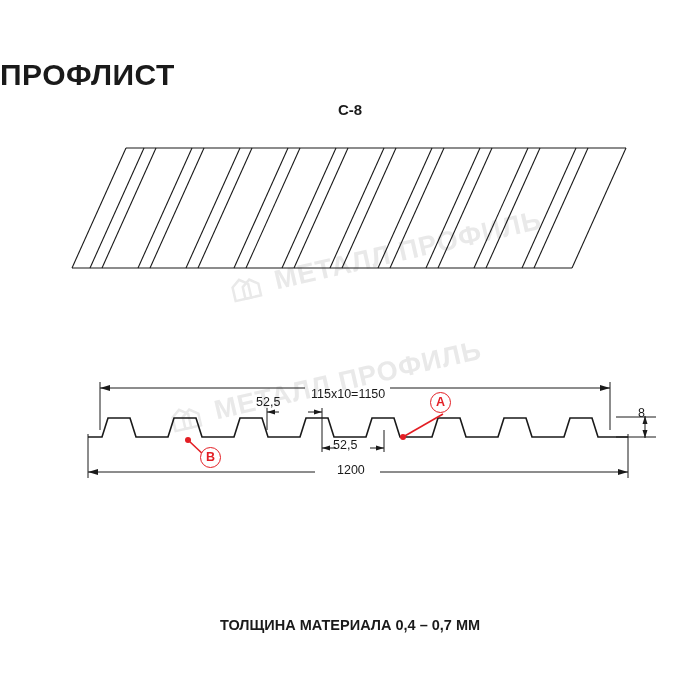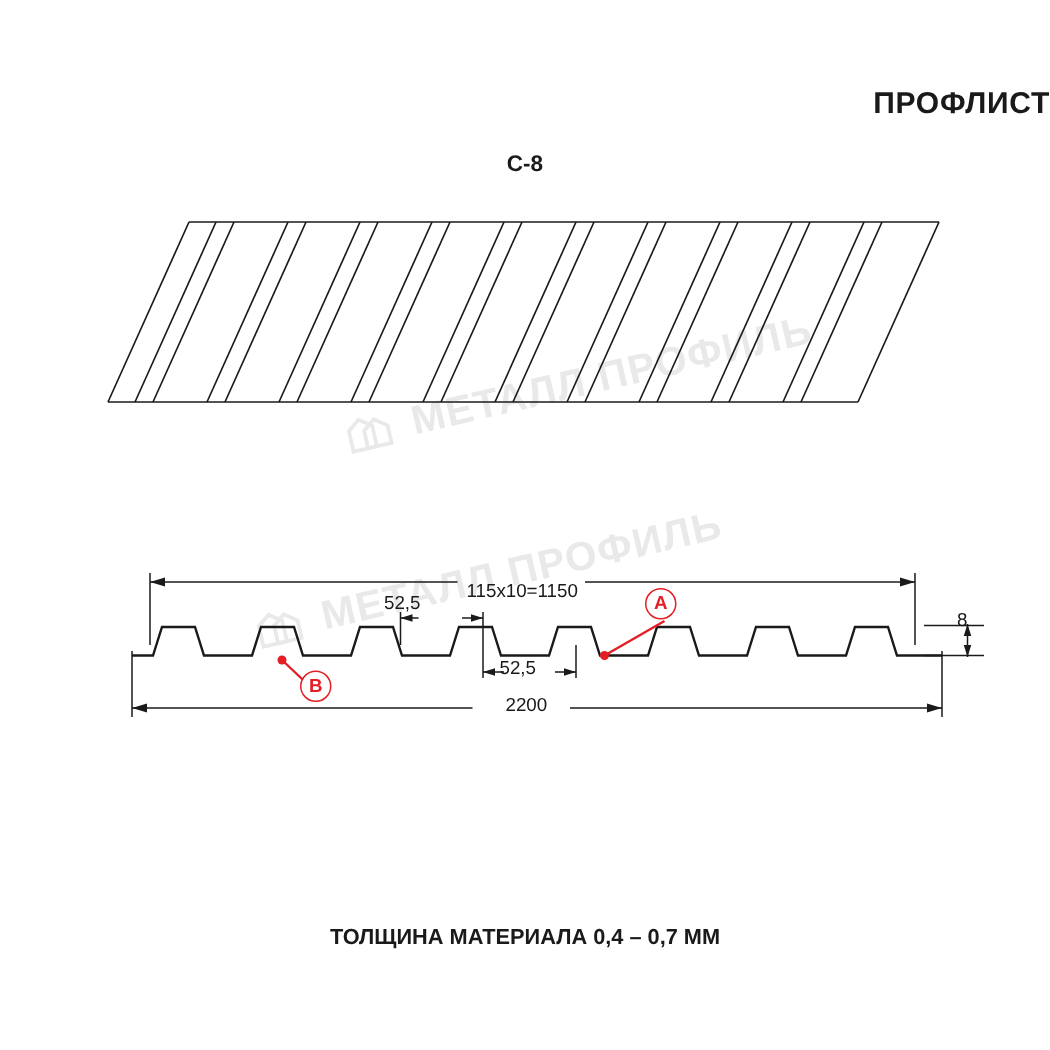--- a/index.html
+++ b/index.html
@@ -20,22 +20,22 @@
     position: absolute;
     inset: 0;
   }
 
   
   .title {
     position: absolute;
     top: 58px;
     left: 0;
     width: 700px;
-    text-align: right;
-    font-size: 20px;
+    text-align: left;
+    font-size: 30px;
     font-weight: bold;
     letter-spacing: 0.5px;
     color: #1a1a1a;
   }
   .subtitle {
     position: absolute;
     top: 101px;
     left: 0;
     width: 700px;
     text-align: center;
@@ -228,21 +228,21 @@
         <line x1="556" y1="77" x2="596" y2="77"></line>
 
         <polyline stroke-width="1.6" points="28,77 42,77 48,58 70,58 76,77 108,77 114,58 136,58 142,77 174,77 180,58 202,58 208,77 240,77 246,58 268,58 274,77 306,77 312,58 334,58 340,77 372,77 378,58 400,58 406,77 438,77 444,58 466,58 472,77 504,77 510,58 532,58 538,77 568,77"></polyline>
       </g>
     </svg>
   </div>
 
   <div class="dim dim-total-top">115х10=1150</div>
   <div class="dim dim-525-top">52,5</div>
   <div class="dim dim-525-bot">52,5</div>
-  <div class="dim dim-1200">2200</div>
+  <div class="dim dim-1200">1200</div>
   <div class="dim dim-8">8</div>
 
   <svg style="position:absolute; top:355px; left:55px; width:600px; height:140px;">
     <line x1="388" y1="59" x2="348" y2="82" stroke="#e31e24" stroke-width="1.6"></line>
     <circle cx="348" cy="82" r="3" fill="#e31e24"></circle>
     <line x1="152" y1="103" x2="133" y2="85" stroke="#e31e24" stroke-width="1.6"></line>
     <circle cx="133" cy="85" r="3" fill="#e31e24"></circle>
   </svg>
 
   <div class="callout callout-a">A</div>

